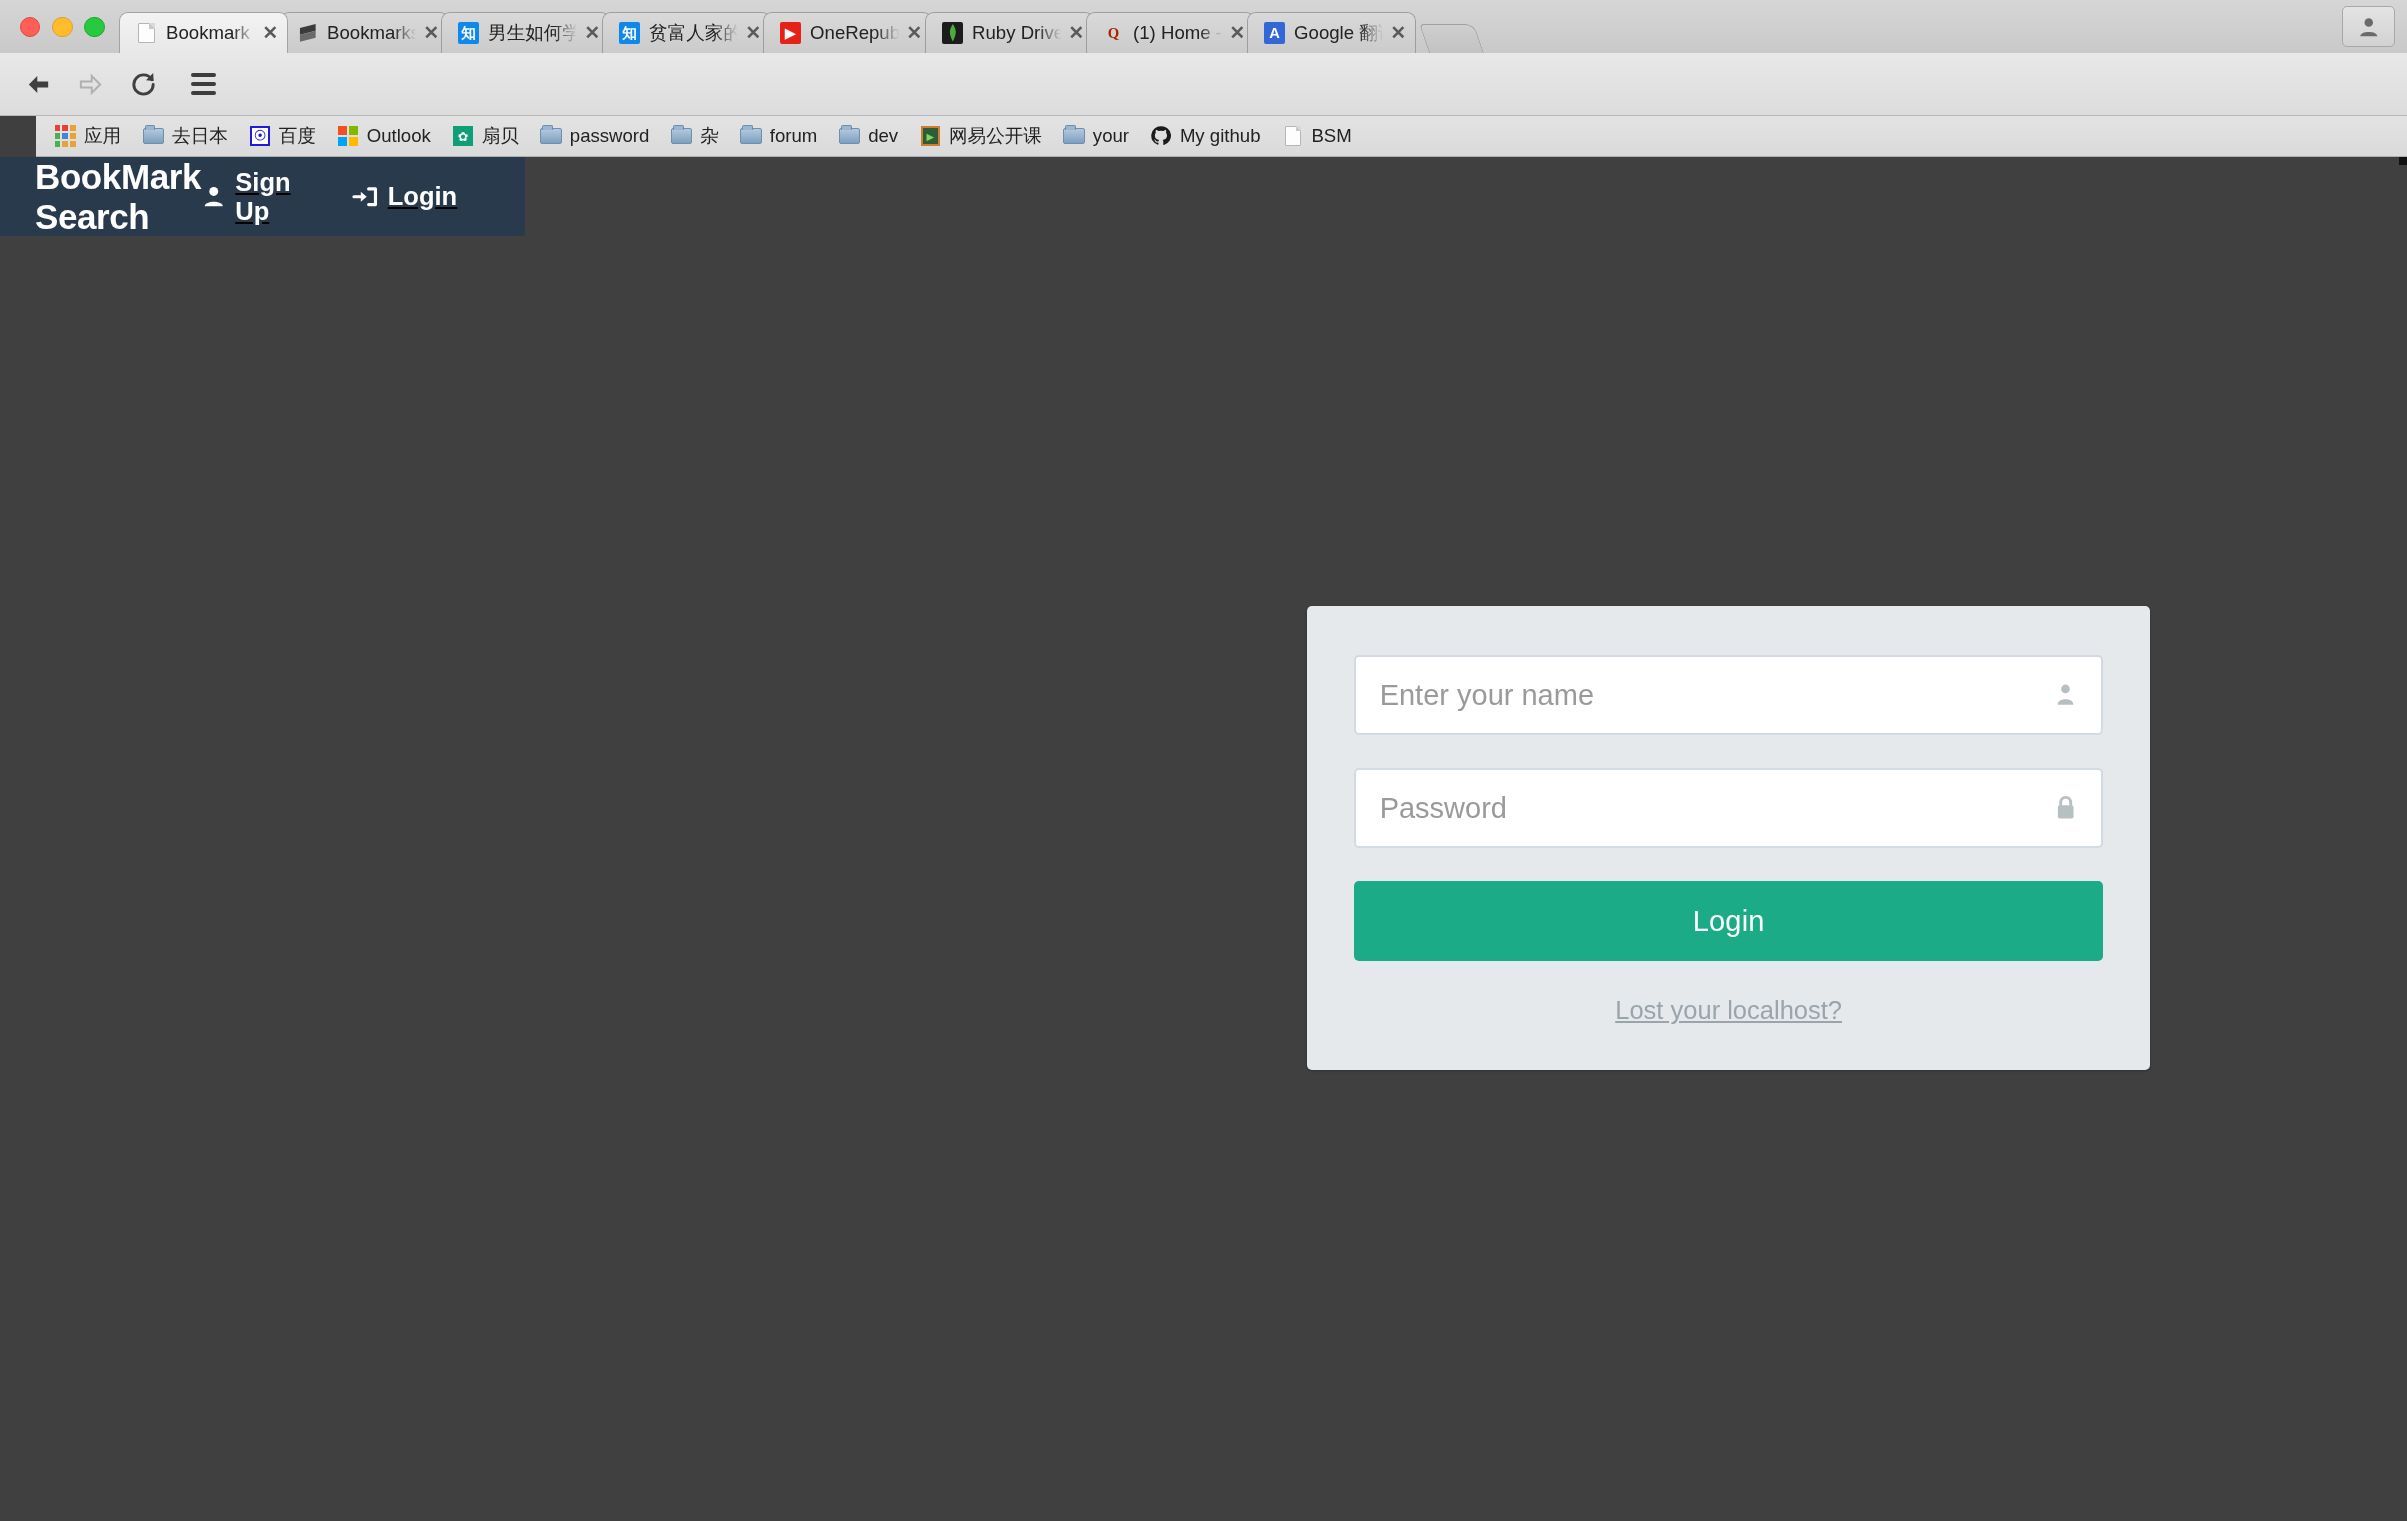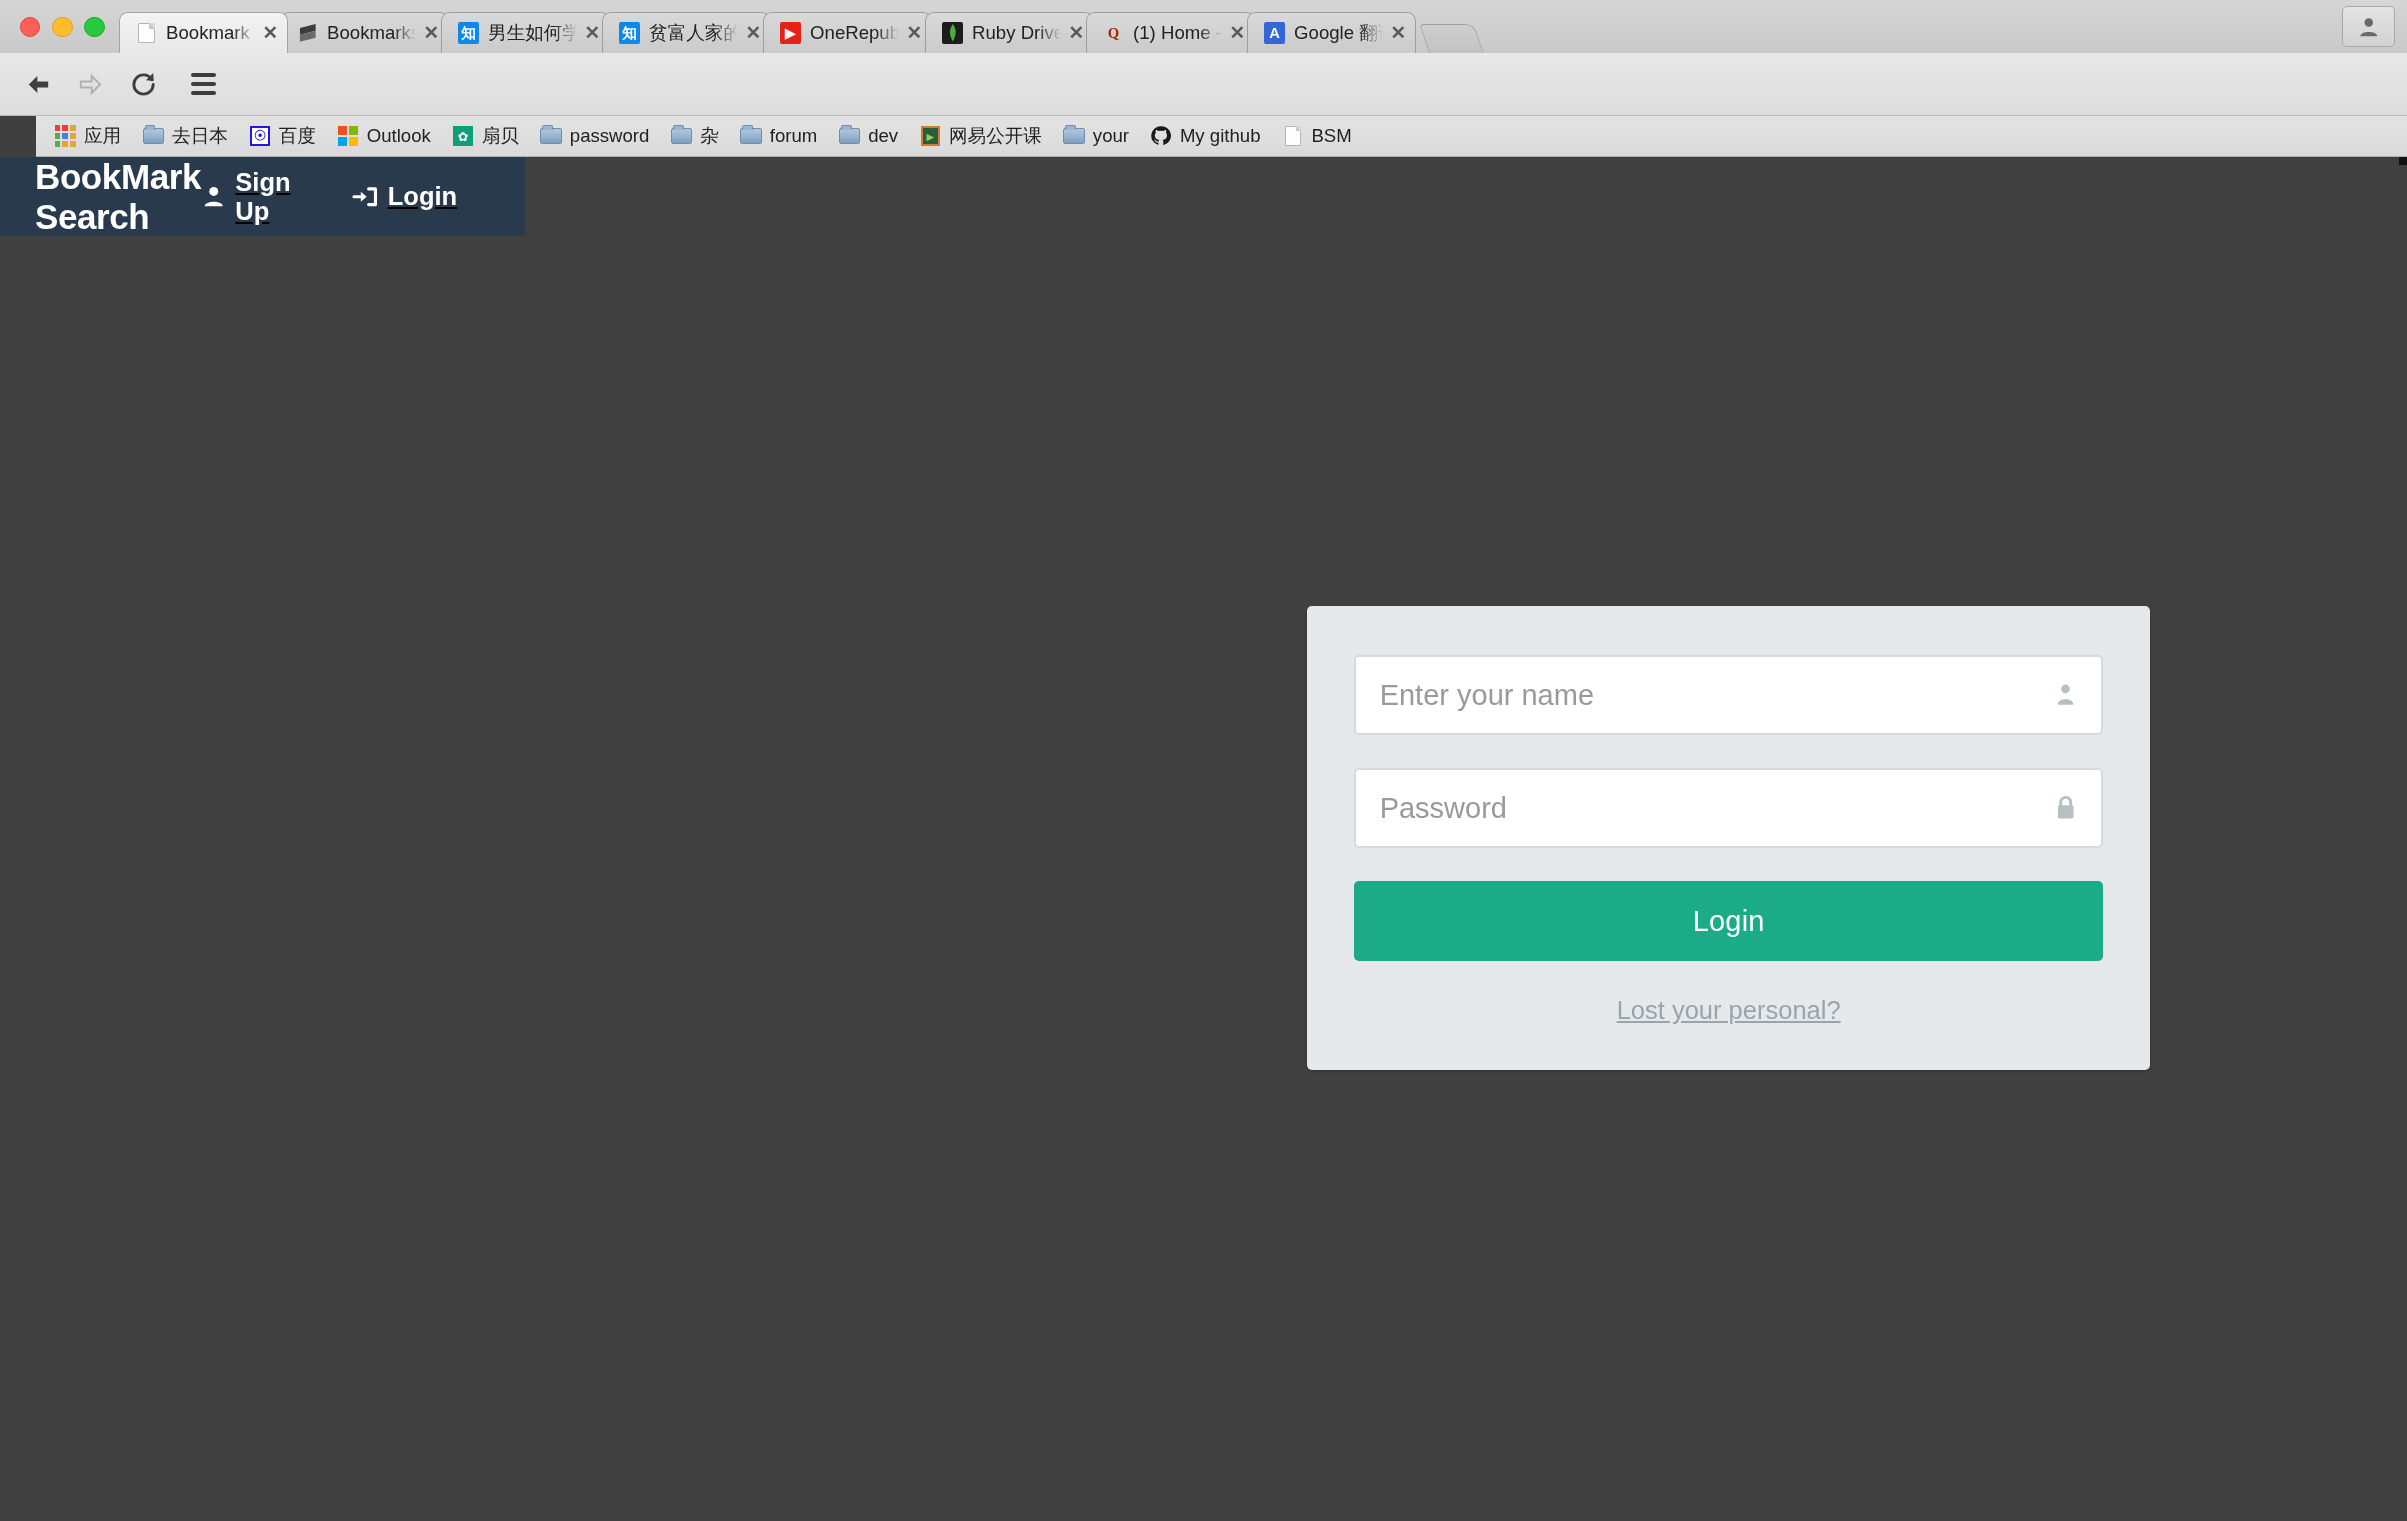--- a/index.html
+++ b/index.html
@@ -528,21 +528,21 @@
             <svg width="27.4" height="29" viewBox="0 0 24 26">
               <path d="M7.5 11 L7.5 8 A4.5 4.5 0 0 1 16.5 8 L16.5 11" fill="none" stroke="#b7c0c0" stroke-width="2.6"></path>
               <rect x="5" y="10.5" width="14" height="12" rx="1.6" fill="#b7c0c0"></rect>
             </svg>
           </span>
         </div>
 
         <button class="btn-login">Login</button>
 
         <div class="lost-wrap">
-          <a class="lost-link" href="#">Lost your personal?</a>
+          <a class="lost-link" href="#">Lost your localhost?</a>
         </div>
       </div>
 
     </div>
 
     <div class="bottom-strip"></div>
   </div>
 </div>
 
 

